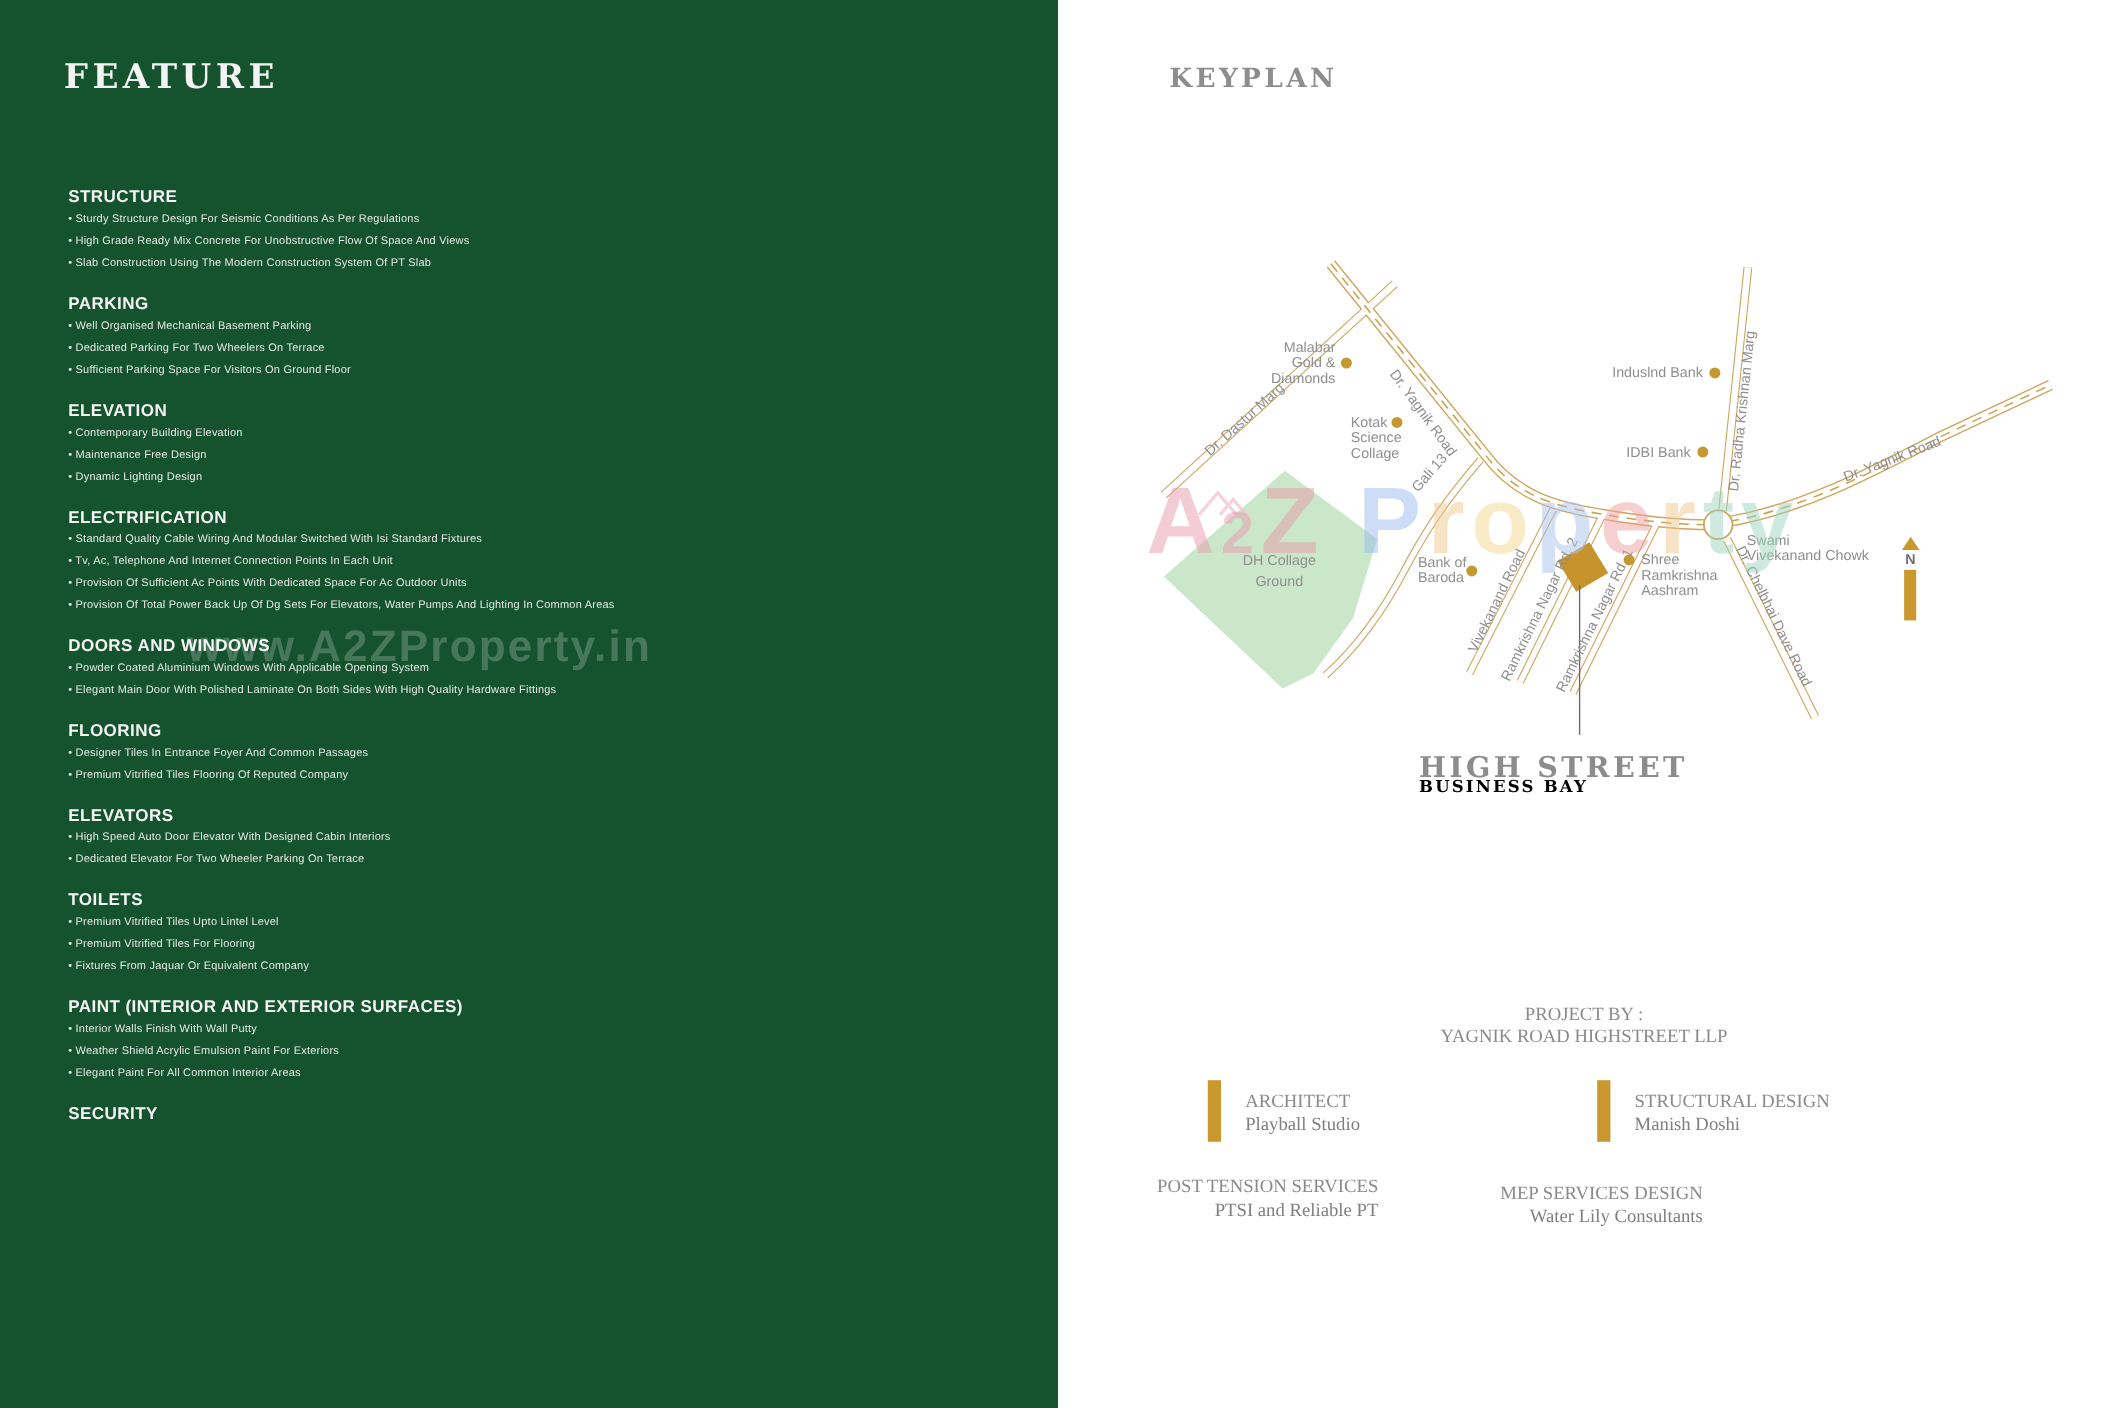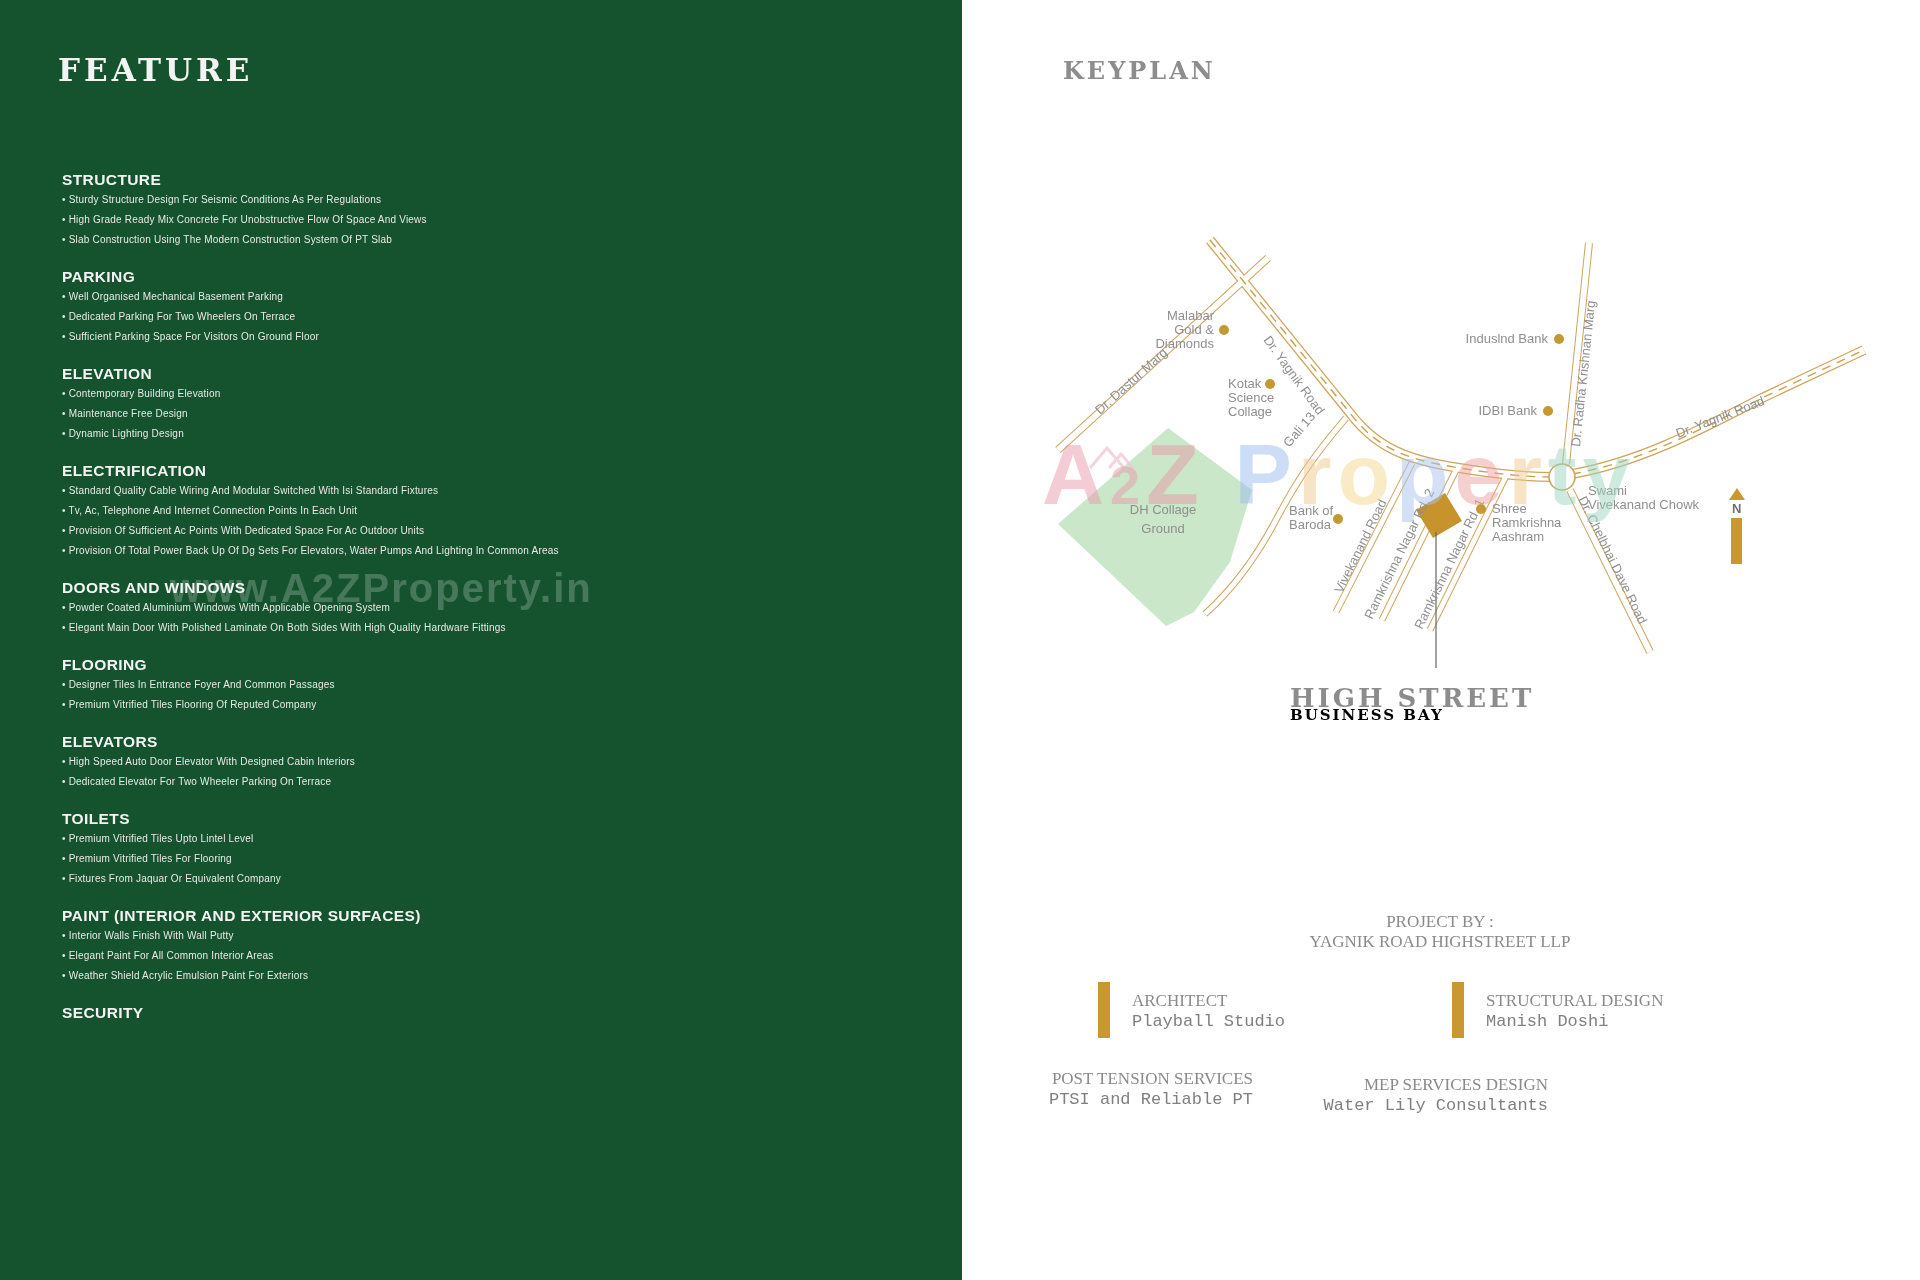--- a/index.html
+++ b/index.html
@@ -28,21 +28,21 @@
        font-family:"DejaVu Serif",serif;font-weight:bold;font-size:26px;letter-spacing:3px;color:#8c8c8c;}
   .proj-sub{position:absolute;left:1290px;top:706px;width:300px;
        font-family:"DejaVu Serif",serif;font-weight:bold;font-size:15px;letter-spacing:2px;color:#000000;}
   .project-by{position:absolute;left:1240px;top:912px;width:400px;text-align:center;
        font-family:"Liberation Serif",serif;font-size:17px;color:#8a8a8a;line-height:20px;}
   .credit{position:absolute;display:flex;}
   .credit .bar{width:12px;height:56px;background:#c9992f;}
   .credit .txt{font-family:"Liberation Serif",serif;font-size:17px;color:#8a8a8a;line-height:21px;padding-top:8px;}
   .credit.bar-left .txt{margin-left:22px;text-align:left;}
   .credit.bar-right .txt{margin-right:22px;text-align:right;}
-  .credit .name{color:#7f7f7f;font-family:Liberation Mono, monospace;}
+  .credit .name{color:#7f7f7f;}
 </style>
 </head>
 <body>
 
 <div class="left-panel">
   <div class="feature-title">FEATURE</div>
   <div class="sections">
       <div class="section">
         <div class="sec-h">STRUCTURE</div>
         <div class="sec-i">• Sturdy Structure Design For Seismic Conditions As Per Regulations</div>
@@ -85,22 +85,22 @@
       </div>
       <div class="section">
         <div class="sec-h">TOILETS</div>
         <div class="sec-i">• Premium Vitrified Tiles Upto Lintel Level</div>
         <div class="sec-i">• Premium Vitrified Tiles For Flooring</div>
         <div class="sec-i">• Fixtures From Jaquar Or Equivalent Company</div>
       </div>
       <div class="section">
         <div class="sec-h">PAINT (INTERIOR AND EXTERIOR SURFACES)</div>
         <div class="sec-i">• Interior Walls Finish With Wall Putty</div>
+        <div class="sec-i">• Weather Shield Acrylic Emulsion Paint For Exteriors</div>
         <div class="sec-i">• Elegant Paint For All Common Interior Areas</div>
-        <div class="sec-i">• Weather Shield Acrylic Emulsion Paint For Exteriors</div>
       </div>
       <div class="section">
         <div class="sec-h">SECURITY</div>
       </div>
     </div>
   <div class="left-watermark">www.A2ZProperty.in</div>
 </div>
 
 <div class="right-panel"></div>
 <div class="keyplan-title">KEYPLAN</div>

